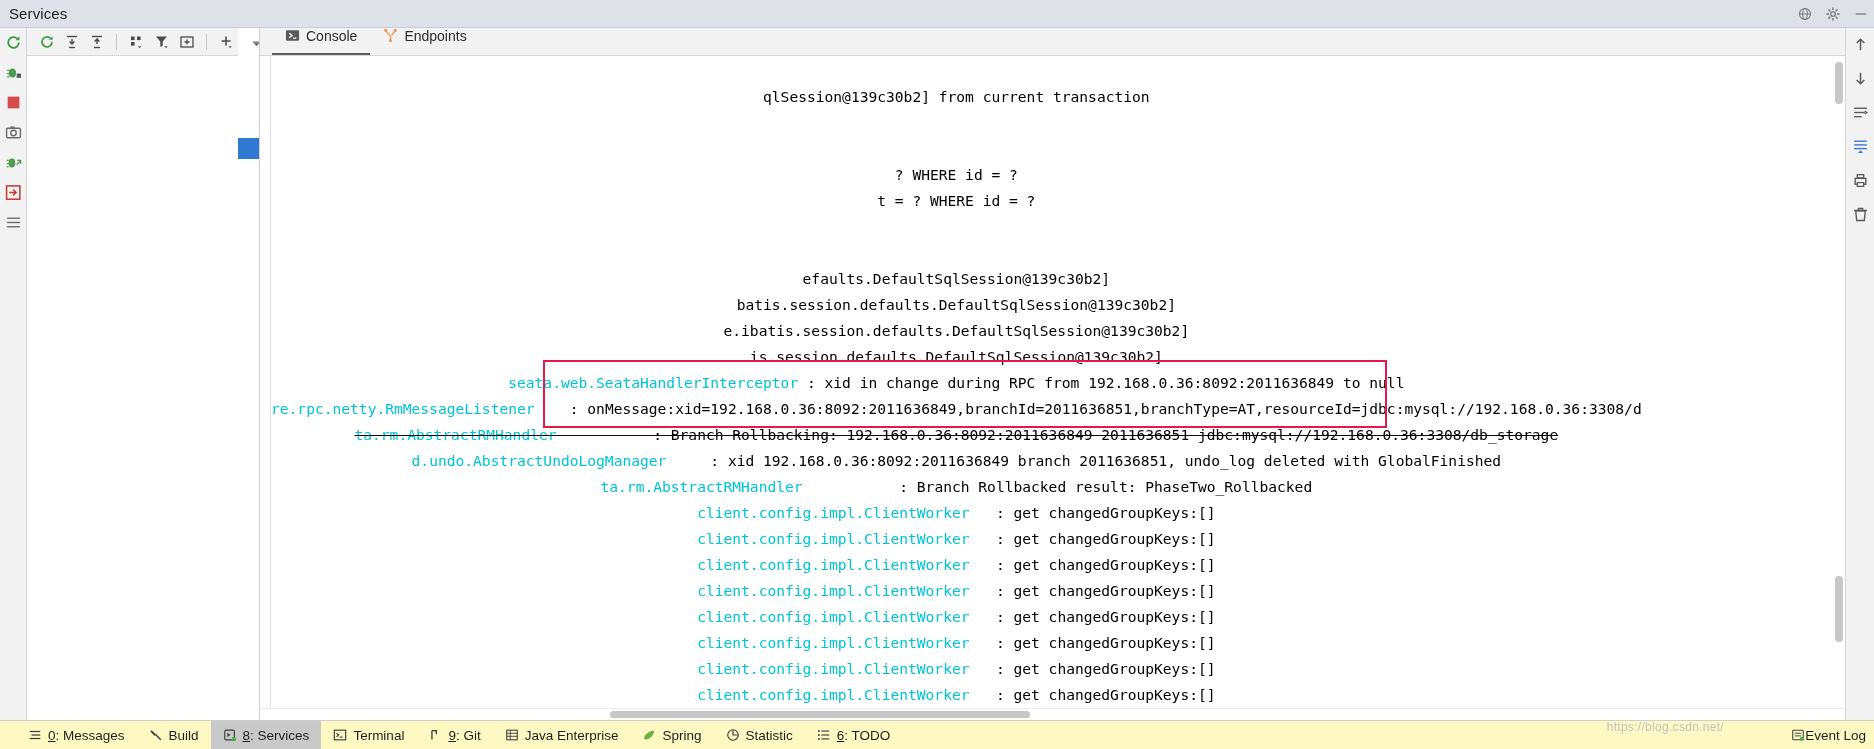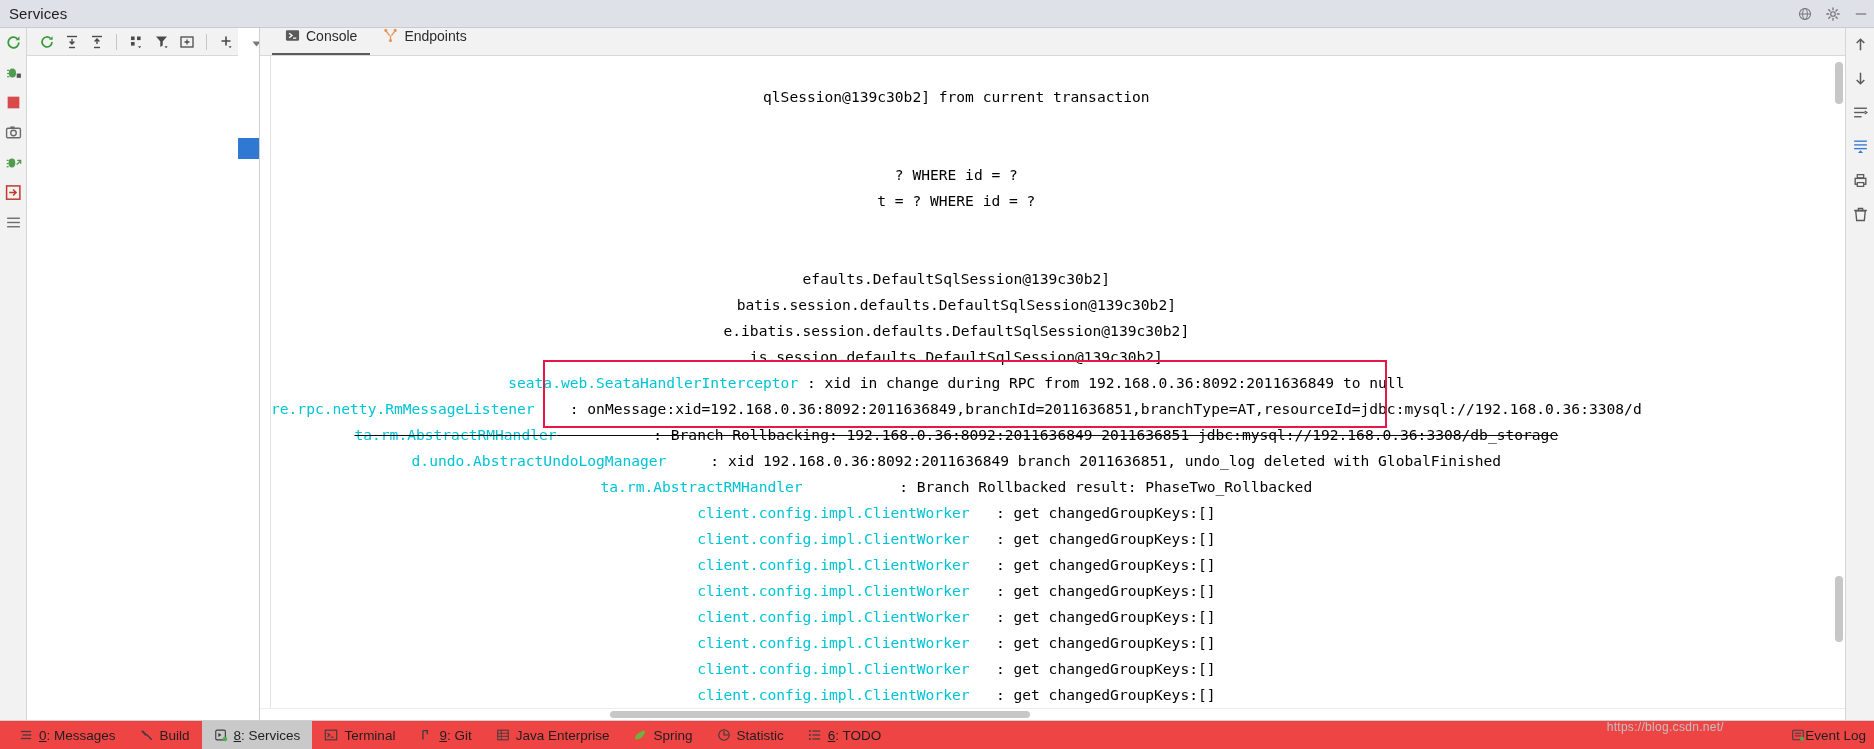--- a/index.html
+++ b/index.html
@@ -84,22 +84,22 @@
   .rrail .ricon{width:17px;height:17px;display:block;}
 
   
   .vscroll{position:absolute;right:1px;top:0;width:8px;height:100%;}
   .vthumb{position:absolute;right:1px;width:8px;background:#c7c7c7;border-radius:4px;}
   .hscroll{height:11px;background:#fff;border-top:1px solid #ececec;position:relative;}
   .hthumb{position:absolute;left:350px;top:2px;height:7px;width:420px;background:#c7c7c7;border-radius:4px;}
 
   
   .statusbar{
-    height:28px;min-height:28px;background:#ef4444;border-top:1px solid #cfcfcf;
-    display:flex;align-items:center;padding-left:7px;gap:0;position:relative;font-size:13.5px;color:#1f1f1f;
+    height:28px;min-height:28px;background:#fef9c3;border-top:1px solid #cfcfcf;
+    display:flex;align-items:center;padding-left:16px;gap:0;position:relative;font-size:13.5px;color:#1f1f1f;
   }
   .sitem{display:flex;align-items:center;gap:6px;padding:0 12px;height:28px;cursor:default;white-space:nowrap;}
   .sitem.active{background:#c9c9c9;}
   .sico{width:14px;height:14px;display:block;flex:0 0 auto;}
   .u{text-decoration:underline;}
   .sright{position:absolute;right:8px;display:flex;align-items:center;gap:0;font-size:13.5px;}
   .watermark{
     position:absolute;right:150px;bottom:15px;color:#c2c2c2;font-size:12px;
     font-family:"Liberation Sans",sans-serif;letter-spacing:.3px;margin-left:27px;
   }

